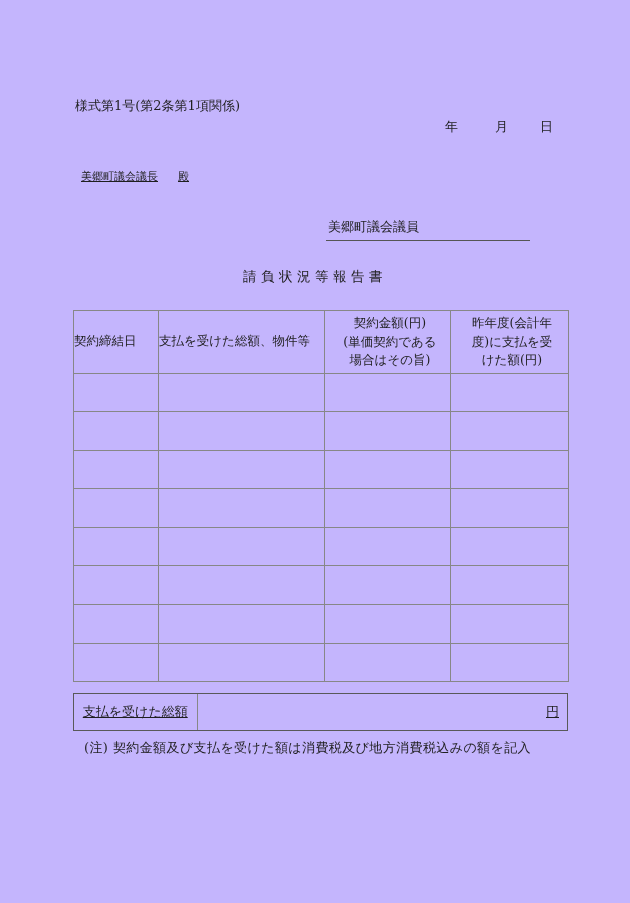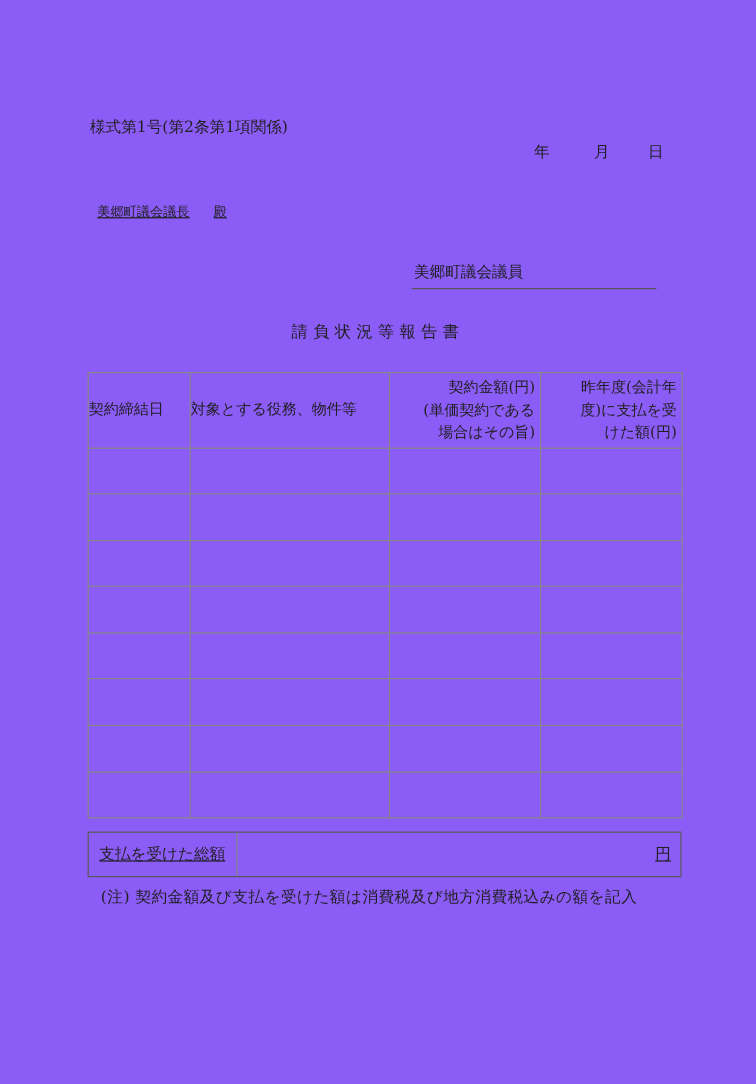--- a/index.html
+++ b/index.html
@@ -4,41 +4,41 @@
 <style>
   * { margin: 0; padding: 0; box-sizing: border-box; }
   html, body { width: 630px; height: 903px; }
   body {
     background: #fdfdfd;
     font-family: "DejaVu Serif", "Liberation Serif", serif;
     color: #1f1f1f;
     position: relative;
     overflow: hidden;
   }
-  .page { position: absolute; inset: 0; background: #8b5cf6; }
+  .page { position: absolute; inset: 0; background: #c4b5fd; }
 
   .form-number {
     position: absolute; left: 75px; top: 97px;
     font-size: 13px; white-space: nowrap;
   }
   .date-line {
     position: absolute; left: 445px; top: 118px;
     font-size: 13px; white-space: nowrap;
   }
   .date-line .m { margin-left: 37px; }
   .date-line .d { margin-left: 32px; }
 
   .addressee {
     position: absolute; left: 81px; top: 169px;
     font-size: 11px; white-space: nowrap; text-decoration: underline;
   }
   .addressee .honorific { margin-left: 20px; }
 
   .signer {
-    position: absolute; left: 343px; top: 218px;
+    position: absolute; left: 326px; top: 218px;
     width: 204px;
     border-bottom: 1px solid #555;
     padding: 0 0 4px 2px;
     font-size: 13px; white-space: nowrap;
   }
 
   .title {
     position: absolute; left: 0; right: 0; top: 268px;
     text-align: center;
     font-size: 13.5px;
@@ -54,21 +54,21 @@
     font-size: 12.5px;
   }
   table.report th, table.report td {
     border: 1px solid #878787;
     font-weight: normal;
     vertical-align: middle;
   }
   table.report { border: 1.5px solid #595959; }
   table.report thead th { height: 60px; }
   table.report th.center { text-align: left; }
-  table.report th.left { text-align: right; padding: 3px 4px 3px 9px; line-height: 18.5px; }
+  table.report th.left { text-align: center; padding: 3px 4px 3px 9px; line-height: 18.5px; }
   table.report tbody td { height: 38.6px; }
   .c1 { width: 85px; } .c2 { width: 166px; } .c3 { width: 126px; } .c4 { width: 118px; }
 
   .summary {
     position: absolute; left: 73px; top: 693px;
     width: 495px; height: 38px;
     border: 1.5px solid #595959;
     display: flex;
     font-size: 13px;
     text-decoration: underline;
@@ -115,21 +115,21 @@
   <table class="report">
     <colgroup>
       <col class="c1">
         <col class="c2">
         <col class="c3">
         <col class="c4">
     </colgroup>
     <thead>
       <tr>
         <th class="center">契約締結日</th>
-        <th class="center">対象とする役務、物件等</th>
+        <th class="center">支払を受けた総額、物件等</th>
         <th class="left">
           <div>契約金額(円)</div>
           <div>(単価契約である</div>
           <div>場合はその旨)</div>
         </th>
         <th class="left">
           <div>昨年度(会計年</div>
           <div>度)に支払を受</div>
           <div>けた額(円)</div>
         </th>

